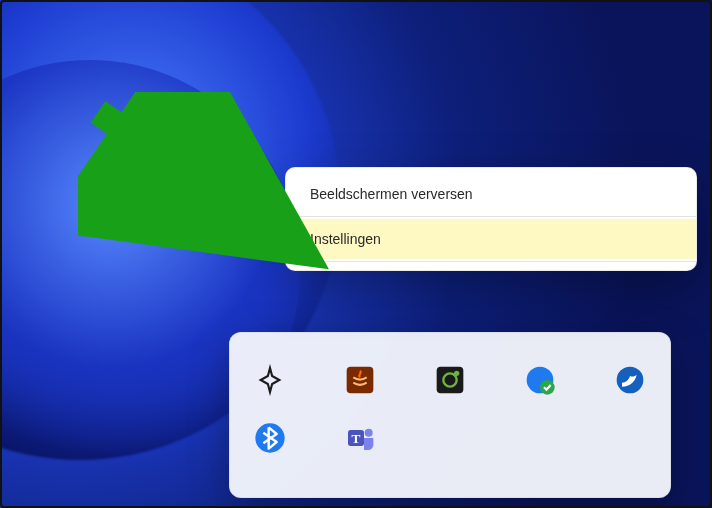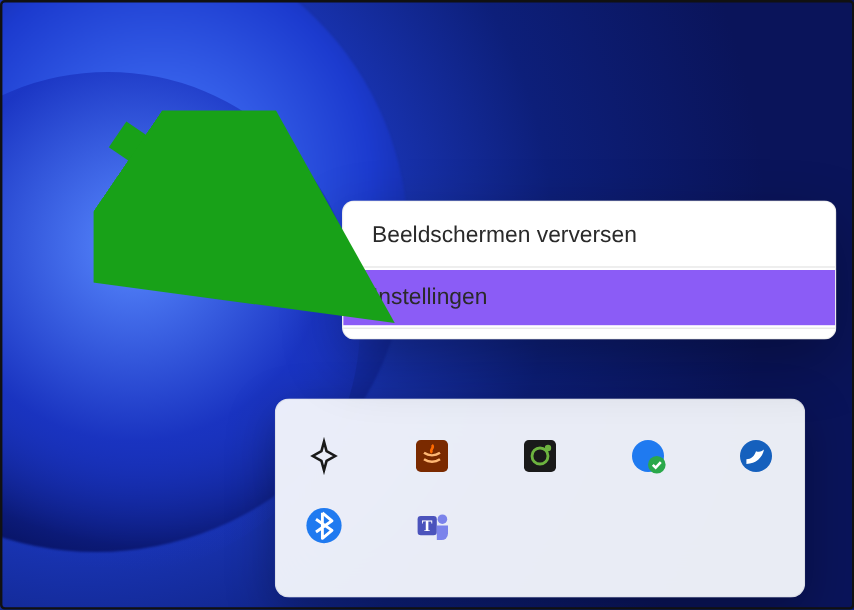--- a/index.html
+++ b/index.html
@@ -77,27 +77,27 @@
     width: 412px;
     background: #ffffff;
     border: 1px solid rgba(0,0,0,.08);
     border-radius: 10px;
     box-shadow: 0 18px 50px rgba(0,0,0,.30);
     padding: 6px 0;
     overflow: hidden;
   }
   .menu-item {
     padding: 12px 24px;
-    font-size: 19px;
+    font-size: 14px;
     color: #2a2a2a;
     cursor: default;
     white-space: nowrap;
   }
   .menu-item.hover {
-    background: #8b5cf6;
+    background: #fef9c3;
   }
   .menu-sep {
     height: 1px;
     background: #e3e3e3;
     margin: 2px 0;
   }
 
   
   .arrow-annot {
     position: absolute;

